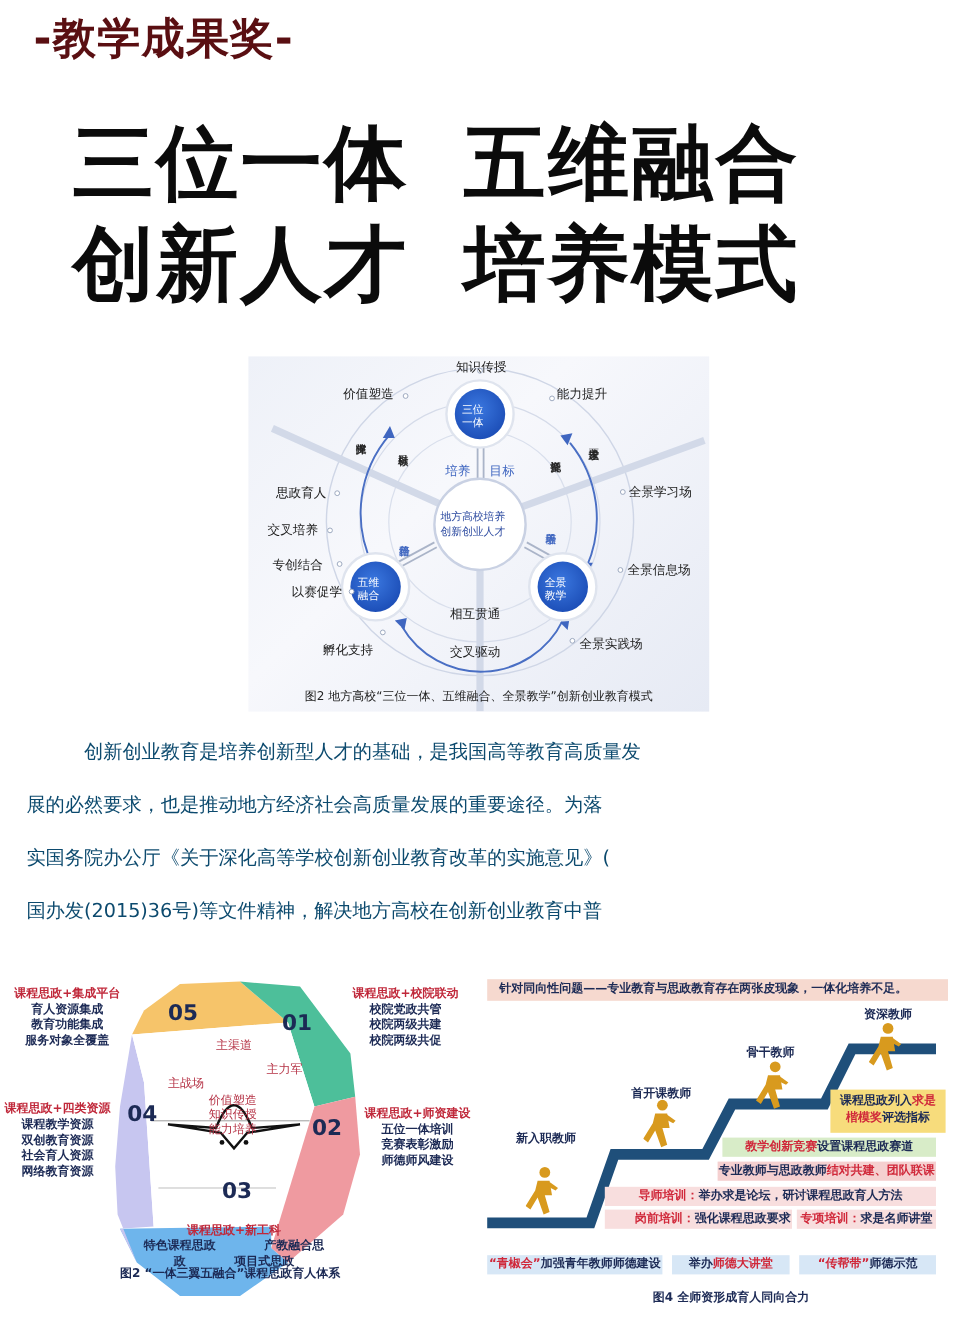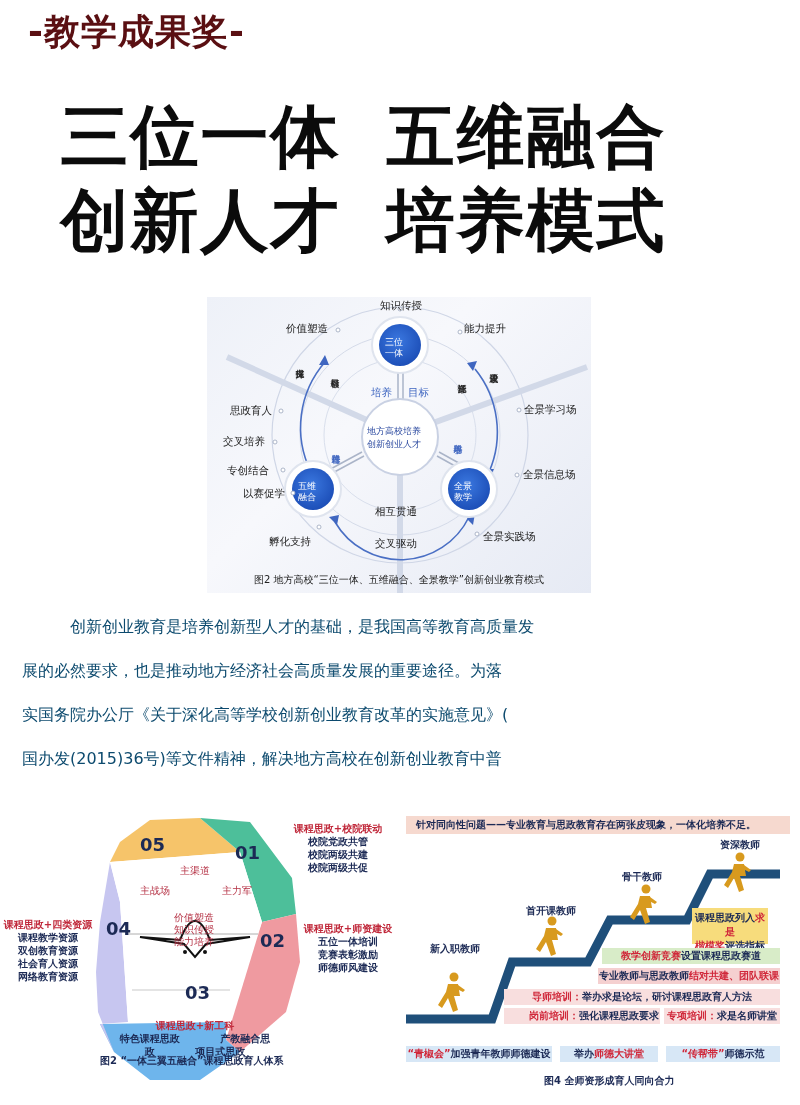--- a/index.html
+++ b/index.html
@@ -145,26 +145,32 @@
     <path d="M140 125 L180 128 Q195 90 210 128 L250 125 L206 132 L195 145 L184 132 Z" fill="none" stroke="#111" stroke-width="2"></path>
     <circle cx="185" cy="140" r="2" fill="#111"></circle>
       <circle cx="205" cy="140" r="2" fill="#111"></circle>
   </svg>
   <div class="abs" style="left:140px;top:22px;font-size:18px;font-weight:bold;color:#1c2a55;">05</div>
   <div class="abs" style="left:235px;top:30px;font-size:18px;font-weight:bold;color:#1c2a55;">01</div>
   <div class="abs" style="left:260px;top:118px;font-size:18px;font-weight:bold;color:#1c2a55;">02</div>
   <div class="abs" style="left:185px;top:170px;font-size:18px;font-weight:bold;color:#1c2a55;">03</div>
   <div class="abs" style="left:106px;top:106px;font-size:18px;font-weight:bold;color:#1c2a55;">04</div>
   <div class="abs" style="left:180px;top:52px;font-size:10px;color:#b53245;">主渠道</div>
-  <div class="abs" style="left:140px;top:72px;font-size:10px;color:#b53245;">主战场</div>
+  <div class="abs" style="left:140px;top:84px;font-size:10px;color:#b53245;">主战场</div>
   <div class="abs" style="left:222px;top:72px;font-size:10px;color:#b53245;">主力军</div>
   <div class="abs" style="left:174px;top:100px;font-size:10px;line-height:12px;color:#b53245;text-align:center;">
     <div>价值塑造</div>
       <div>知识传授</div>
       <div>能力培养</div>
+  </div>
+  <div class="grp" style="left:6px;top:10px;width:100px;">
+    <div class="h">课程思政+集成平台</div>
+    <div>育人资源集成</div>
+      <div>教育功能集成</div>
+      <div>服务对象全覆盖</div>
   </div>
   <div class="grp" style="left:288px;top:10px;width:100px;">
     <div class="h">课程思政+校院联动</div>
     <div>校院党政共管</div>
       <div>校院两级共建</div>
       <div>校院两级共促</div>
   </div>
   <div class="grp" style="left:0;top:106px;width:96px;">
     <div class="h">课程思政+四类资源</div>
     <div>课程教学资源</div>
@@ -207,21 +213,21 @@
   <svg class="runner" style="left:228px;top:72px;" viewBox="0 0 28 42">
       <circle cx="16" cy="5" r="4.5" fill="#d89a1e"></circle>
       <path d="M10 12 L20 12 L22 24 L16 24 L20 38 L15 40 L10 26 L4 36 L0 33 L8 20 Z" fill="#d89a1e"></path>
       <path d="M20 13 L27 18 L25 20 L19 17Z" fill="#d89a1e"></path>
     </svg>
   <svg class="runner" style="left:322px;top:40px;" viewBox="0 0 28 42">
       <circle cx="16" cy="5" r="4.5" fill="#d89a1e"></circle>
       <path d="M10 12 L20 12 L22 24 L16 24 L20 38 L15 40 L10 26 L4 36 L0 33 L8 20 Z" fill="#d89a1e"></path>
       <path d="M20 13 L27 18 L25 20 L19 17Z" fill="#d89a1e"></path>
     </svg>
-  <div class="box" style="left:290px;top:96px;width:76px;height:36px;background:#f7dc7c;line-height:14px;padding-top:3px;">
+  <div class="box" style="left:290px;top:96px;width:96px;height:36px;background:#f7dc7c;line-height:14px;padding-top:3px;">
     <span>课程思政列入</span><span class="r">求是</span><br><span class="r">楷模奖</span><span>评选指标</span>
   </div>
   <div class="box" style="left:200px;top:136px;width:178px;height:16px;background:#d8ecc8;"><span class="r">教学创新竞赛</span><span>设置课程思政赛道</span></div>
   <div class="box" style="left:196px;top:156px;width:182px;height:16px;background:#f5d0d0;"><span>专业教师与思政教师</span><span class="r">结对共建、团队联课</span></div>
   <div class="box" style="left:102px;top:177px;width:276px;height:16px;background:#f8dede;"><span class="r">导师培训：</span><span>举办求是论坛，研讨课程思政育人方法</span></div>
   <div class="box" style="left:102px;top:196px;width:156px;height:16px;background:#f8dede;padding-left:24px;"><span class="r">岗前培训：</span><span>强化课程思政要求</span></div>
   <div class="box" style="left:262px;top:196px;width:116px;height:16px;background:#f8dede;"><span class="r">专项培训：</span><span>求是名师讲堂</span></div>
   <div class="box" style="left:4px;top:234px;width:146px;height:16px;background:#d7e7f6;"><span class="r">“青椒会”</span><span>加强青年教师师德建设</span></div>
   <div class="box" style="left:158px;top:234px;width:98px;height:16px;background:#d7e7f6;"><span>举办</span><span class="r">师德大讲堂</span></div>
   <div class="box" style="left:264px;top:234px;width:114px;height:16px;background:#d7e7f6;"><span class="r">“传帮带”</span><span>师德示范</span></div>

